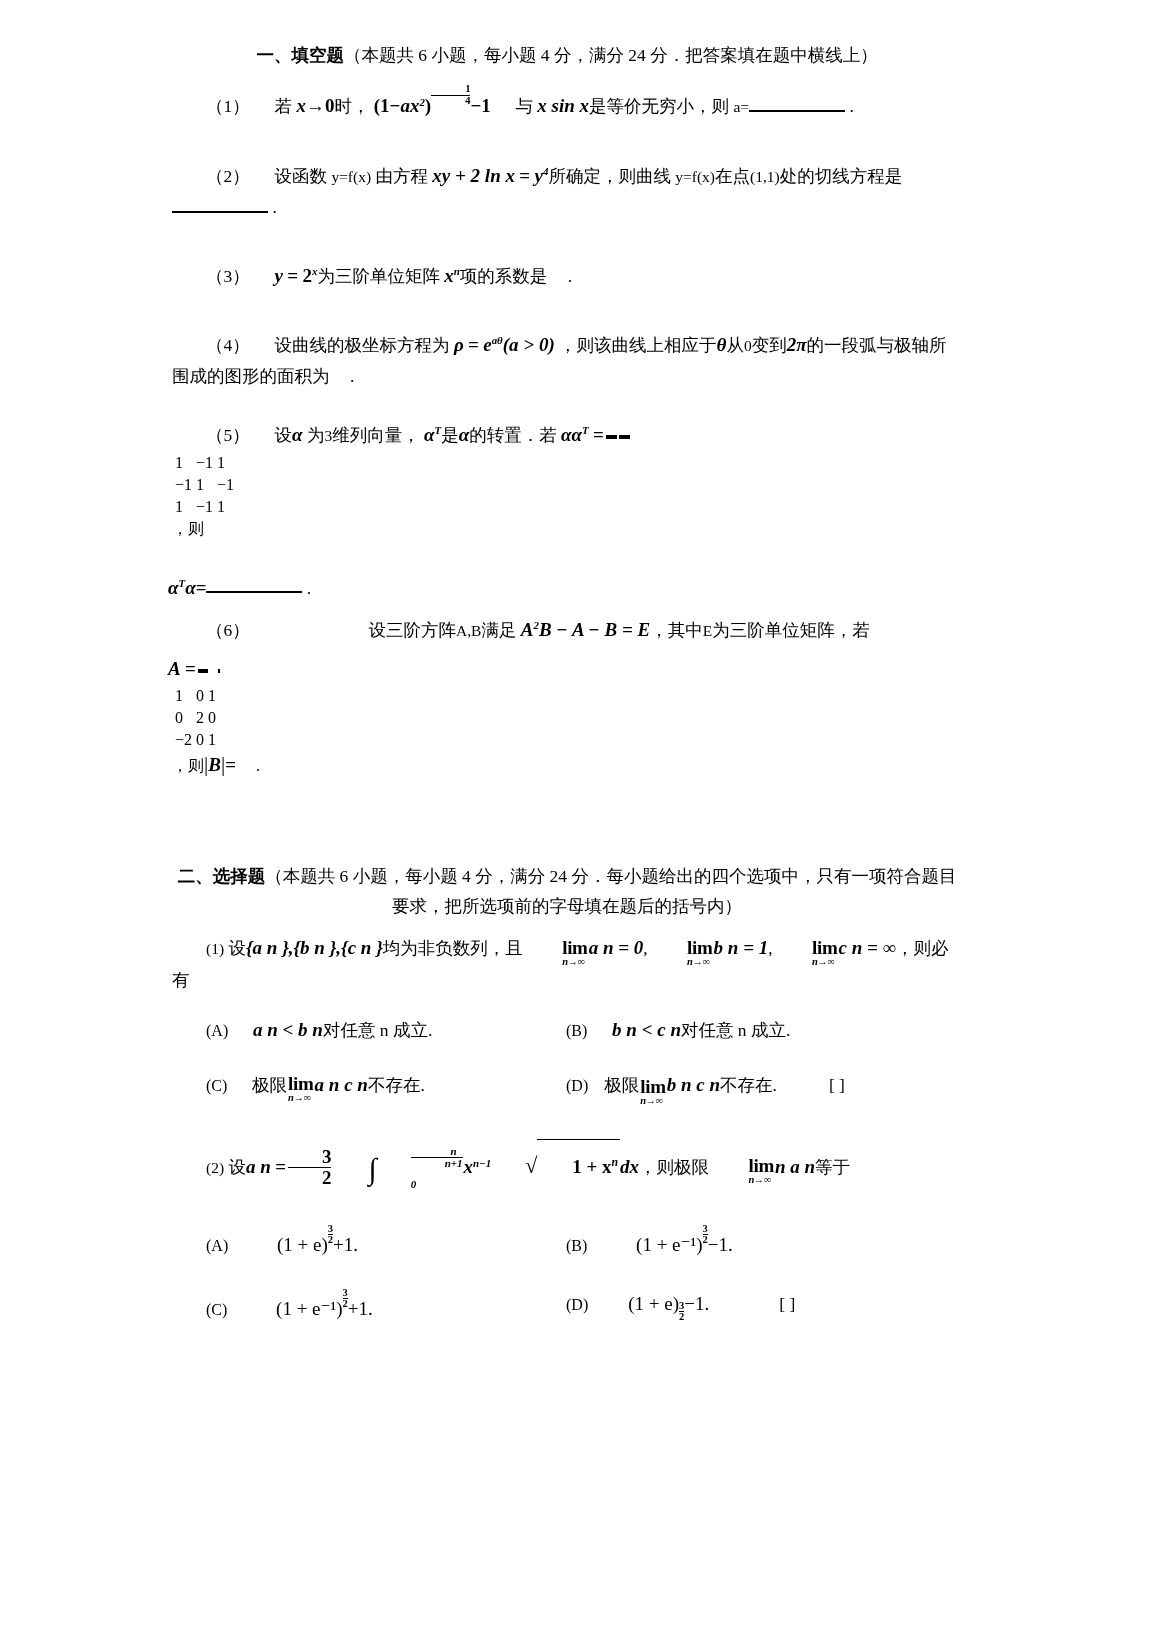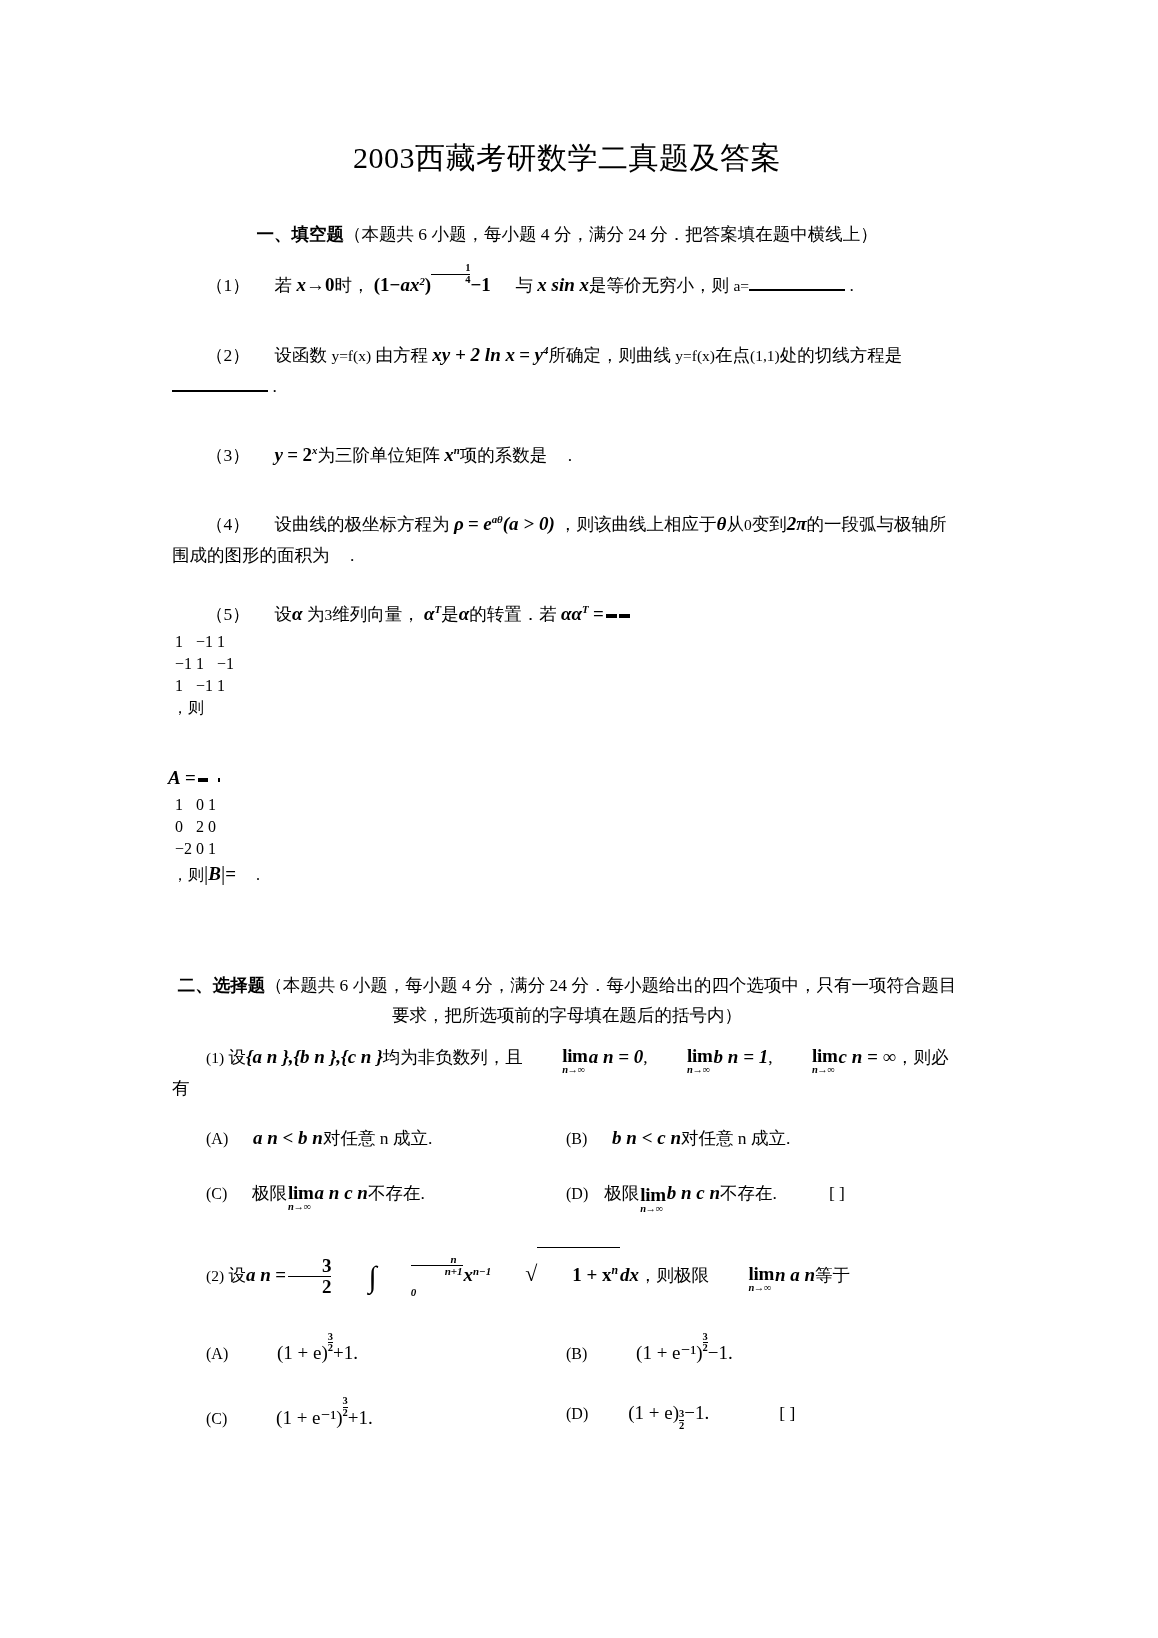--- a/index.html
+++ b/index.html
@@ -229,21 +229,20 @@
   .spacer34 { height: 34px; }
   .spacer40 { height: 40px; }
 </style>
 </head>
 <body>
 
 <div class="page">
   <div class="content">
 
     
-    <h1 class="doc-title">2003西藏考研数学二真题及答案</h1>
 
     <div class="spacer40"></div>
 
     
     <p class="section-head">
       <span class="bold-cn">一、填空题</span><span>（本题共 6 小题，每小题 4 分，满分 24 分．把答案填在题中横线上）</span>
     </p>
 
     <div class="spacer16"></div>
 
@@ -323,24 +322,34 @@
             <td>1</td>
             <td>−1</td>
             <td>1</td>
           </tr>
       </tbody>
       </table><span>，则</span>
     <p></p>
 
     <div class="spacer12"></div>
 
+    <p class="q" style="margin-left:-4px;">
+      <span class="mi">α</span><sup class="e">T</sup><span class="mi">α</span><span class="mb">=</span><span class="blank"></span>
+      <span>.</span>
+    </p>
 
     <div class="spacer8"></div>
 
     
+    <p class="q indent">
+      <span>（6）</span>
+      <span class="gap-lg"></span>
+      <span>设三阶方阵</span><span class="sm">A,B</span><span>满足</span>
+      <span class="mi">A</span><sup class="e">2</sup><span class="mi">B − A − B = E</span><span>，其中</span><span class="sm">E</span><span>为三阶单位矩阵，若</span>
+    </p>
 
     <div class="spacer8"></div>
 
     <p class="q" style="margin-left:-4px;">
       <span class="mi">A</span> <span class="mb">=</span><span class="detmat"></span></p><table>
         <tbody>
         <tr>
             <td>1</td>
             <td>0</td>
             <td>1</td>

